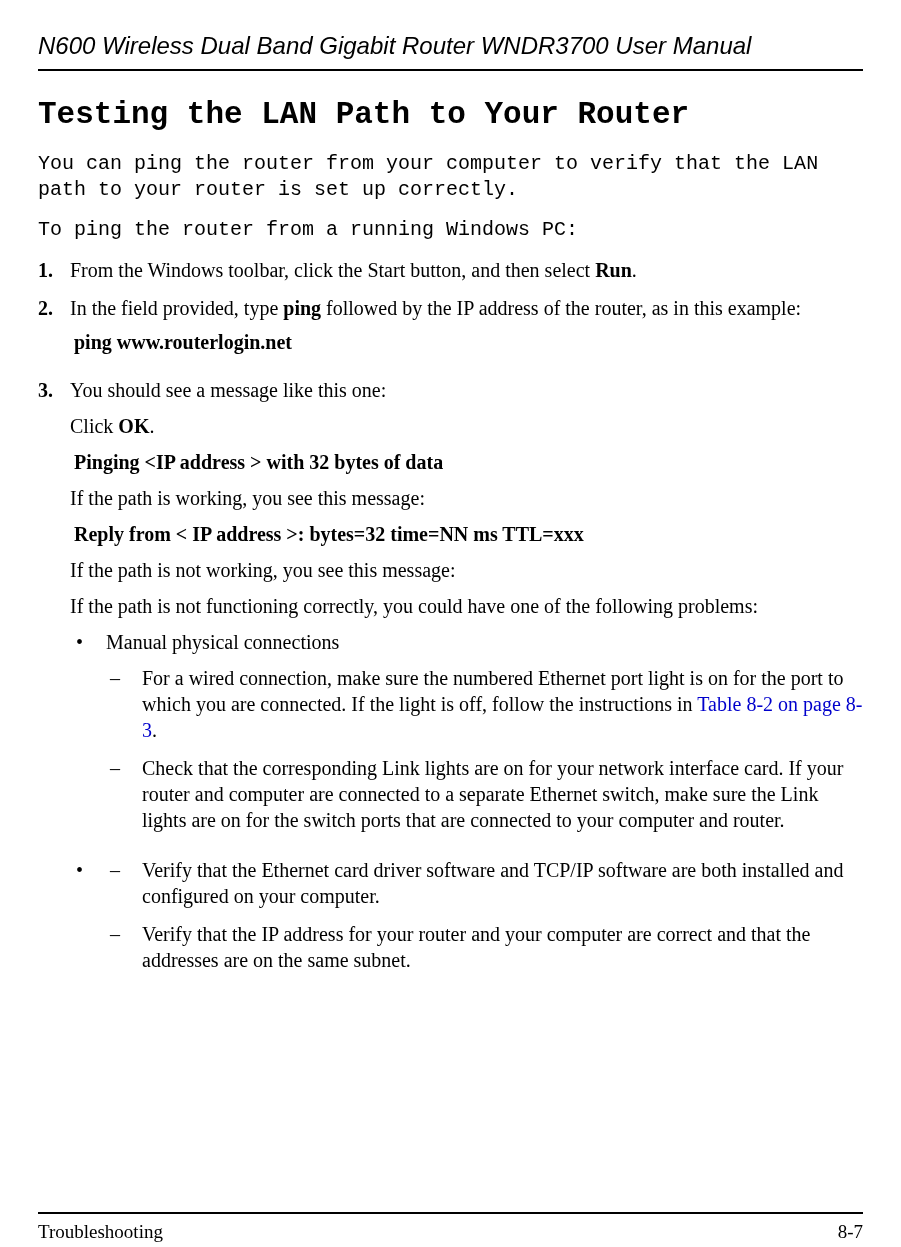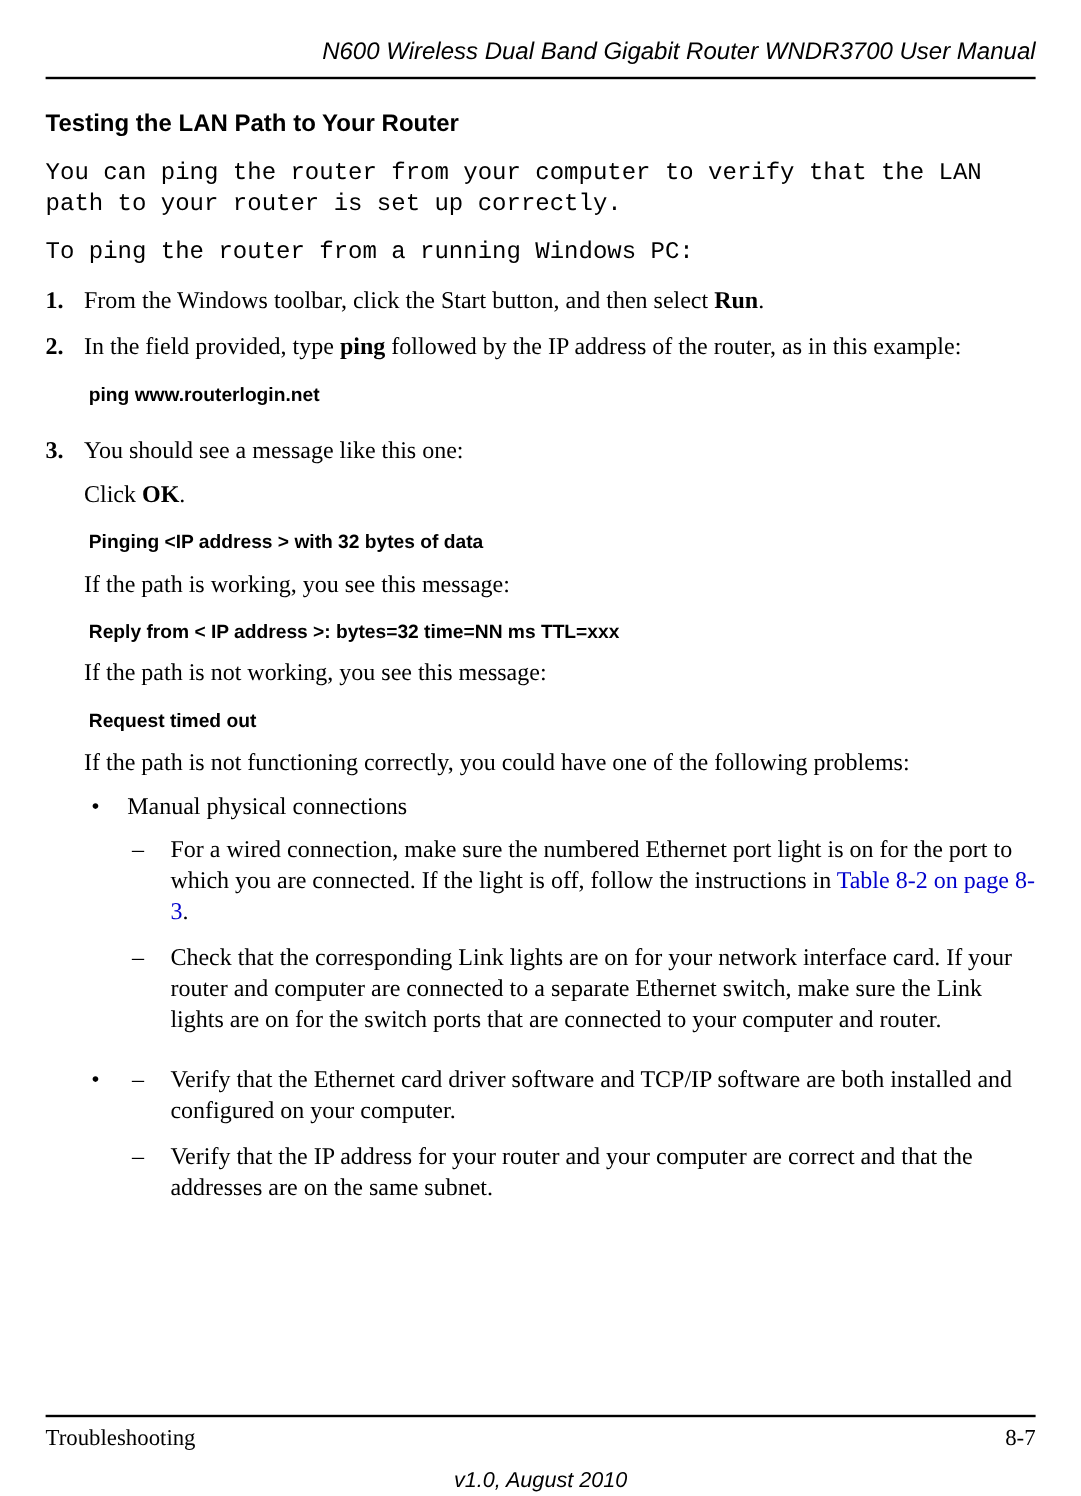--- a/index.html
+++ b/index.html
@@ -12,56 +12,56 @@
       font-size: 20px;
       line-height: 1.3;
       color: #000;
       background: #fff;
       width: 901px;
       height: 1247px;
       padding: 30px 38px 20px 38px;
       position: relative;
     }
     .header {
-      text-align: right;
+      text-align: left;
       font-style: italic;
       font-family: Arial, Helvetica, sans-serif;
-      font-size: 20px;
+      font-size: 24px;
       padding-bottom: 8px;
       border-bottom: 2px solid #000;
       margin-bottom: 24px;
     }
     h2.section-heading {
-      font-family: Liberation Sans, sans-serif;
-      font-weight: bold;
-      font-size: 20px;
+      font-family: Liberation Mono, monospace;
+      font-weight: bold;
+      font-size: 31px;
       margin-bottom: 16px;
     }
     .para {
       margin-bottom: 14px;
       font-family: Liberation Mono, monospace;
     }
     .ol-item {
       display: flex;
       margin-bottom: 12px;
     }
     .ol-marker {
       font-weight: bold;
       width: 32px;
       flex-shrink: 0;
     }
     .ol-content {
       flex: 1;
     }
     .mono {
-      font-family: Liberation Sans, sans-serif;
-      font-weight: bold;
-      font-size: 16px;
+      font-family: Liberation Serif, serif;
+      font-weight: bold;
+      font-size: 20px;
       display: block;
-      margin-top: 18px;
+      margin-top: 8px;
       margin-left: 4px;
       margin-bottom: 10px;
     }
     .sub-para {
       margin-bottom: 10px;
     }
     .bullet-item {
       display: flex;
       margin-bottom: 12px;
       margin-left: 0;
@@ -147,21 +147,20 @@
   <div class="ol-marker">3.</div>
   <div class="ol-content">
     <div class="sub-para">You should see a message like this one:</div>
     <div class="sub-para">
       <span>Click </span><span class="bold">OK</span><span>.</span>
     </div>
     <span class="mono">Pinging &lt;IP address &gt; with 32 bytes of data</span>
     <div class="sub-para">If the path is working, you see this message:</div>
     <span class="mono">Reply from &lt; IP address &gt;: bytes=32 time=NN ms TTL=xxx</span>
     <div class="sub-para">If the path is not working, you see this message:</div>
-    <span class="mono">Request timed out</span>
     <div class="sub-para">If the path is not functioning correctly, you could have one of the following problems:</div>
 
     <div class="bullet-item">
       <div class="bullet-marker">•</div>
       <div class="bullet-content">
         <div class="sub-para">Manual physical connections</div>
 
         <div class="dash-item">
           <div class="dash-marker">–</div>
           <div class="dash-content">
@@ -193,14 +192,13 @@
     </div>
 
   </div>
 </div>
 
 <div class="footer">
   <div class="footer-line">
     <span>Troubleshooting</span>
     <span>8-7</span>
   </div>
-  <div class="footer-version">v1.0, August 2010</div>
 </div>
 
 </body></html>

